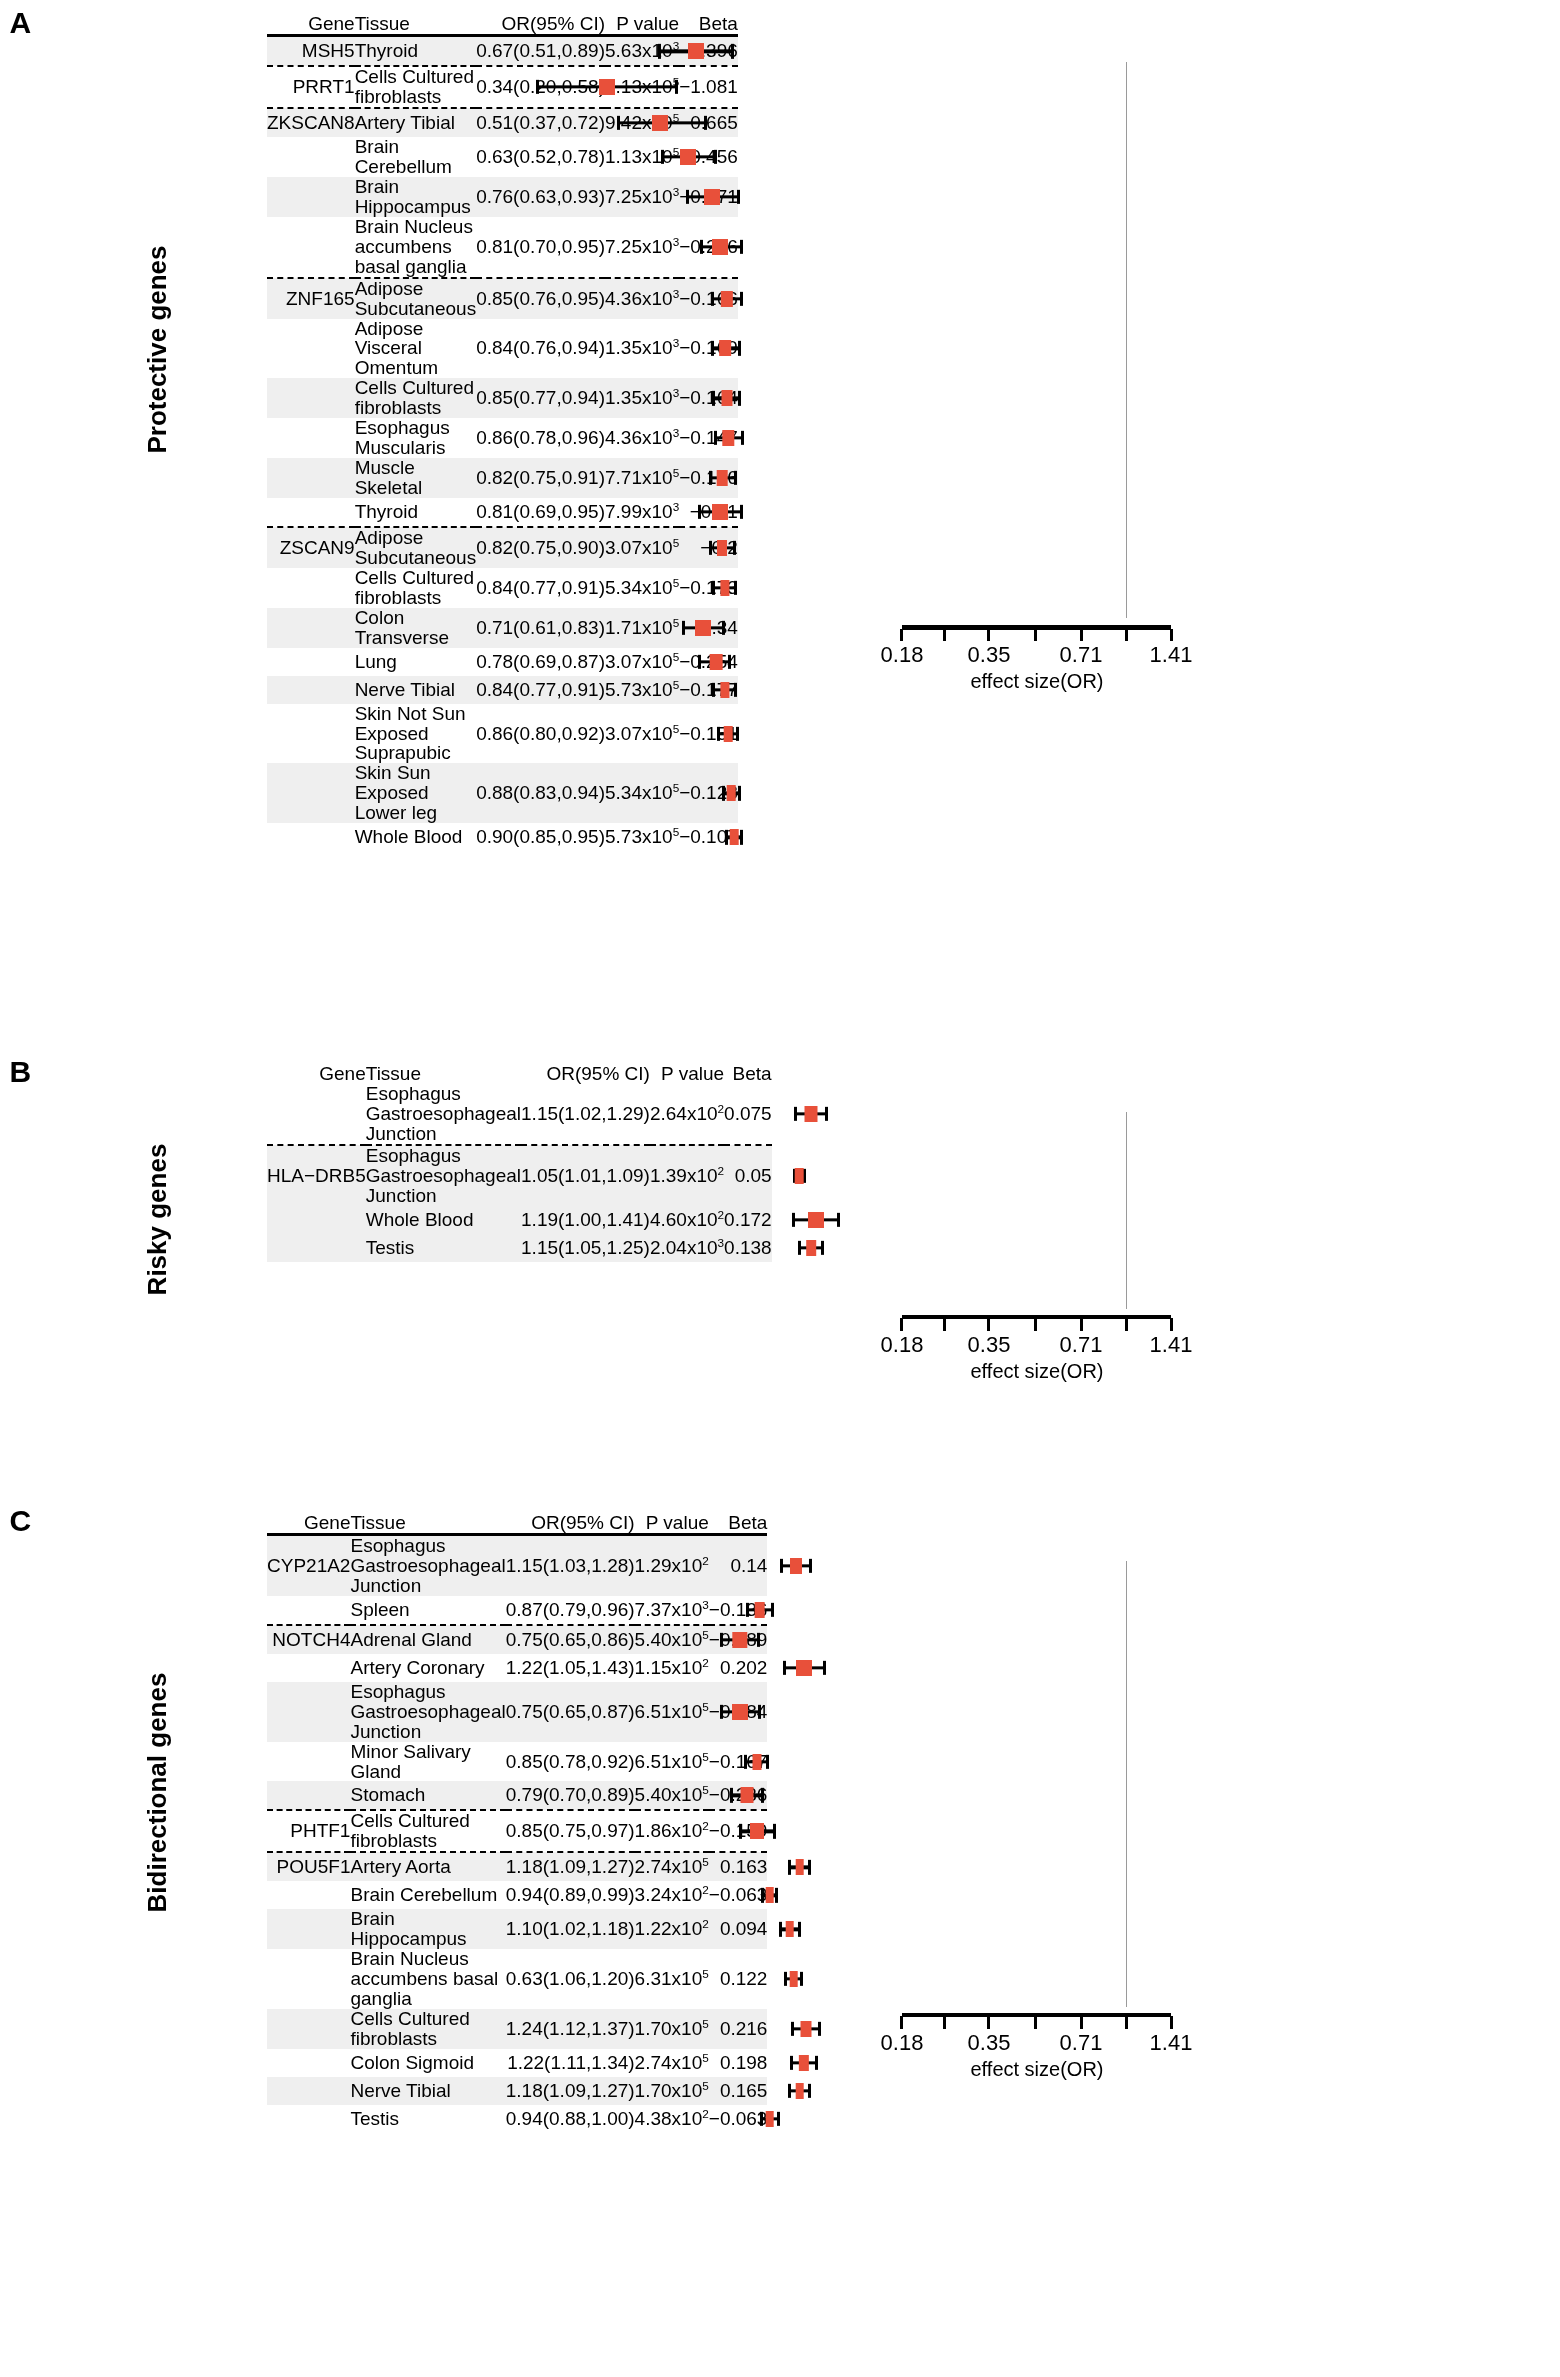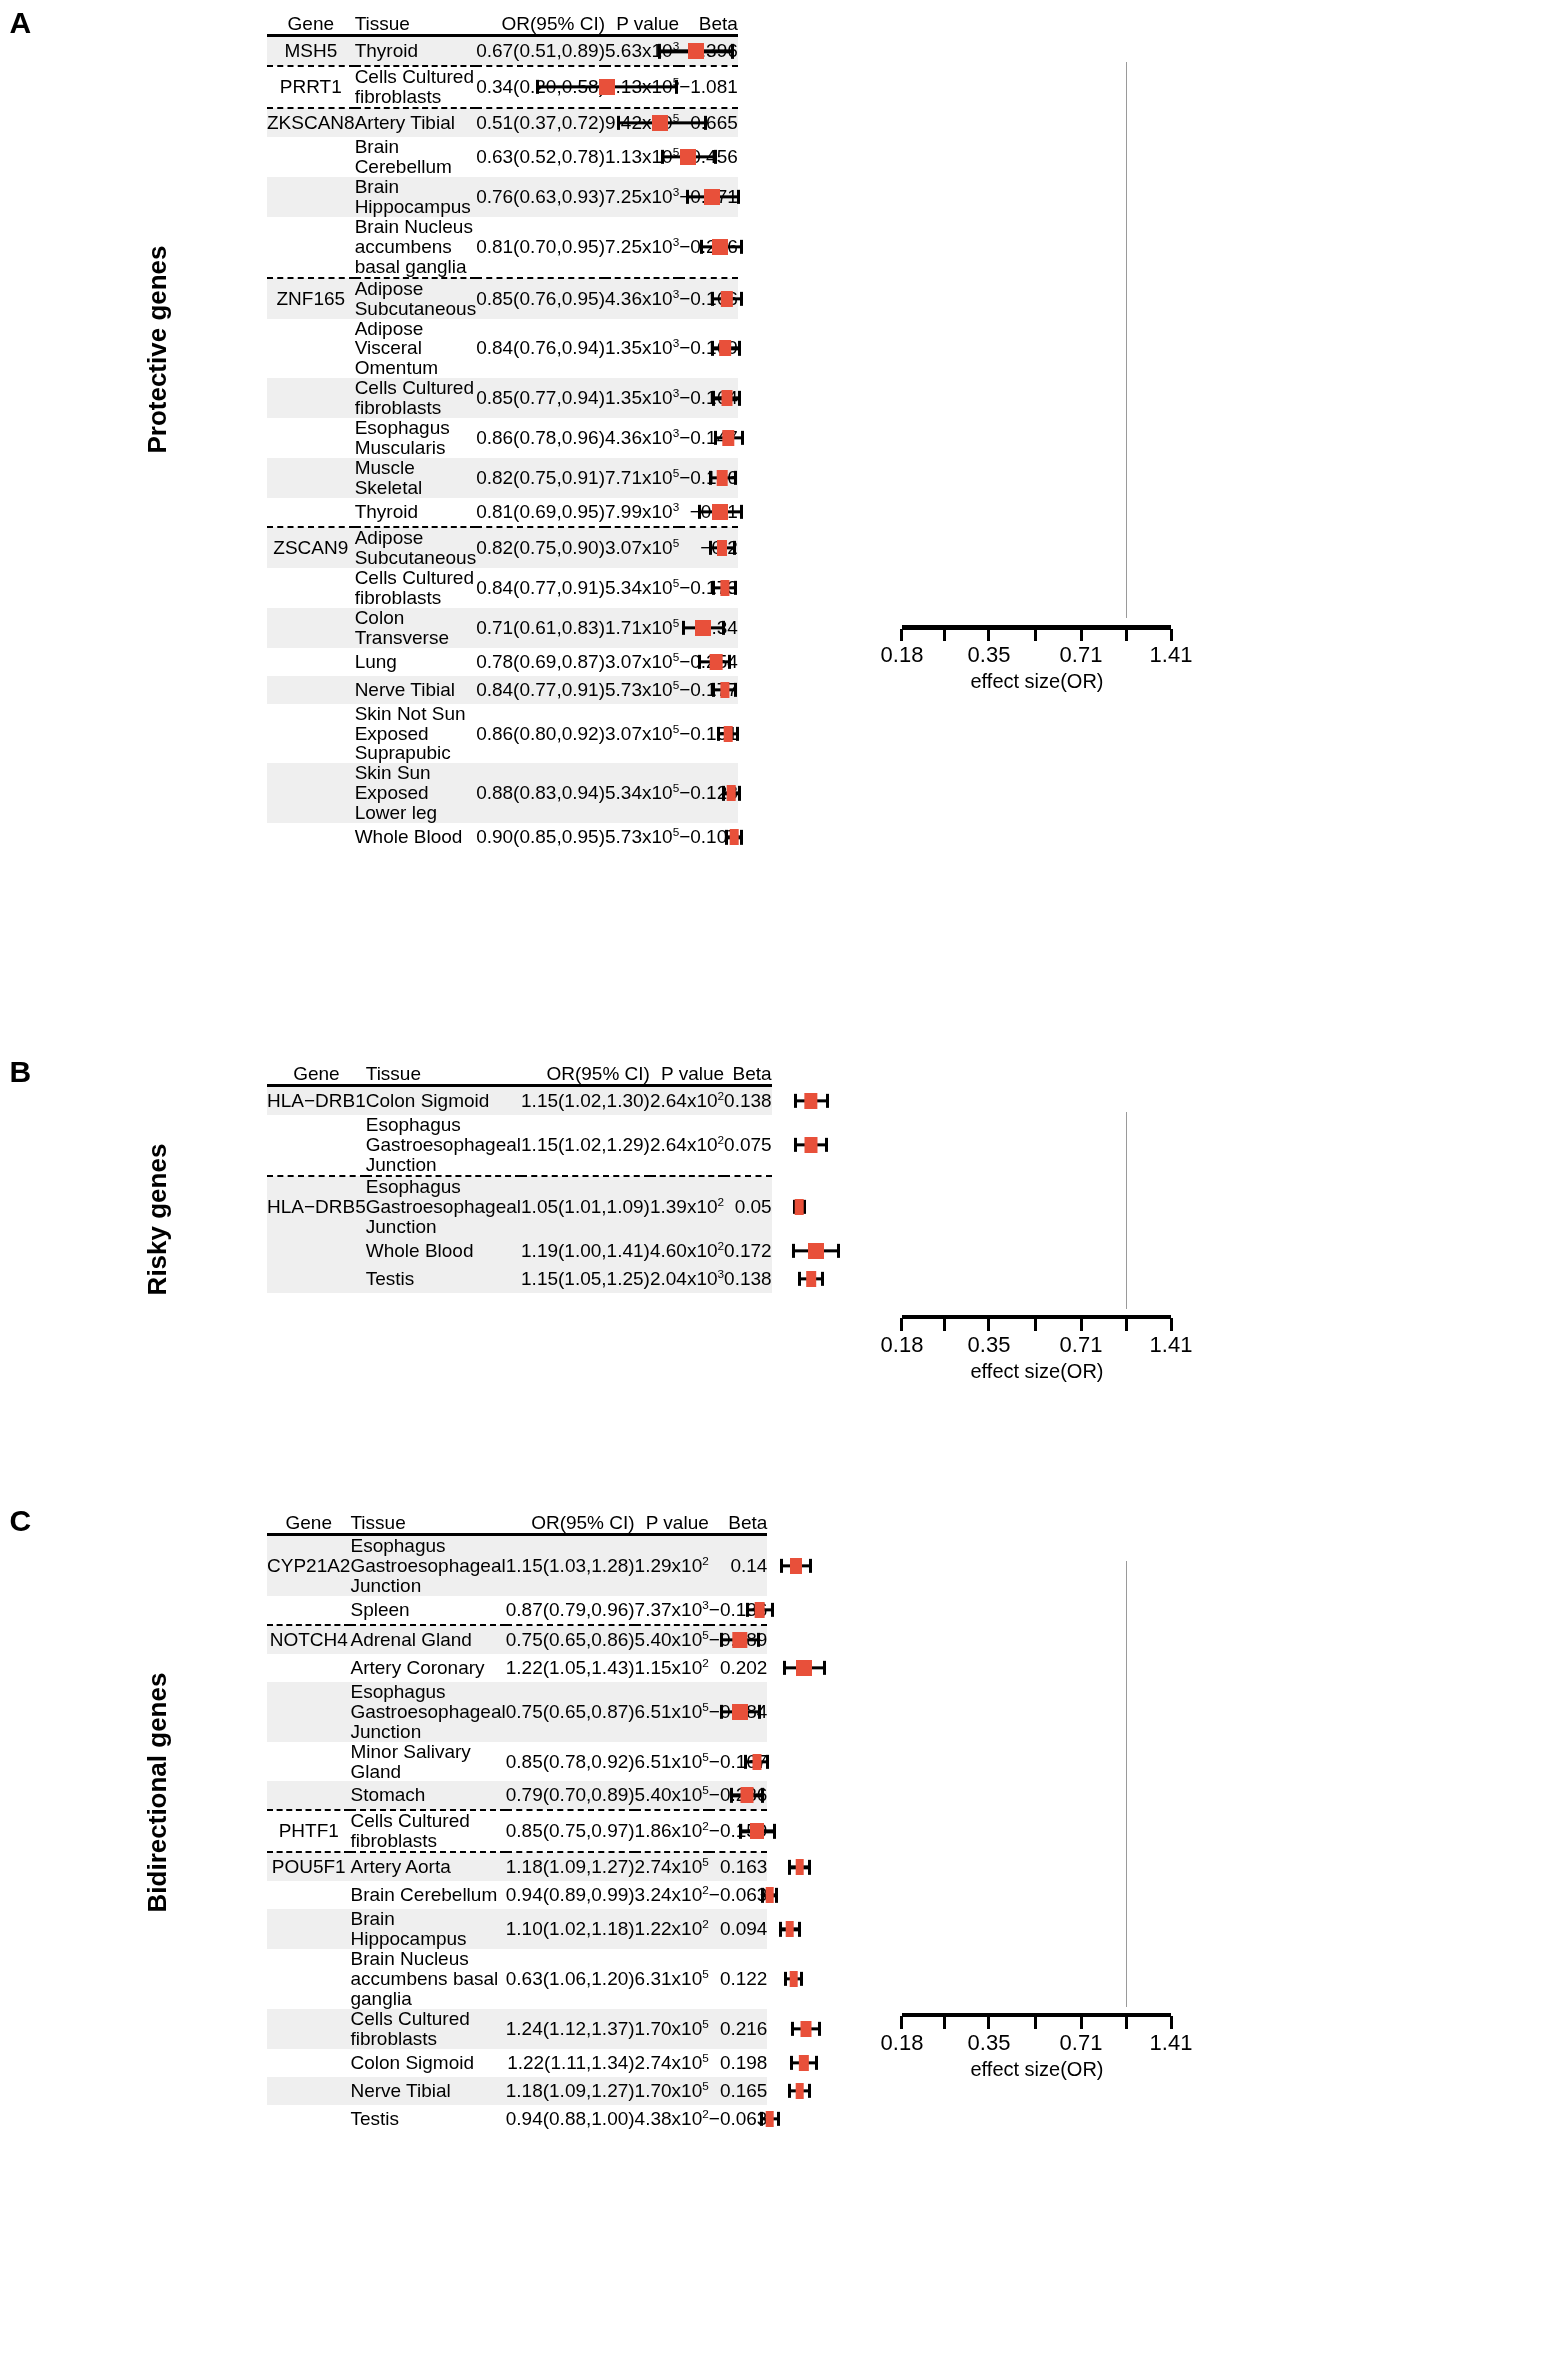--- a/index.html
+++ b/index.html
@@ -28,21 +28,21 @@
   table.forest td, table.forest th{
     padding:0;margin:0;vertical-align:middle;
     font-size:19px;font-weight:normal;
     line-height:1.05;
   }
   th.hdr{
     font-weight:bold;font-size:20px;
     padding-bottom:6.7px;
     white-space:nowrap;
   }
-  .c-gene{width:143px;text-align:center;padding-left:2.9px;}
+  .c-gene{width:143px;text-align:right;padding-left:2.9px;}
   .c-tissue{width:444px;text-align:left;}
   .c-plot{width:363px;position:relative;}
   .c-or{width:205px;text-align:right;white-space:nowrap;padding-right:1.9px;}
   .c-p{width:143px;text-align:right;white-space:nowrap;padding-right:1.9px;}
   .c-beta{width:103px;text-align:right;white-space:nowrap;padding-right:3.8px;}
 
   tr.row td{height:28px;}
   tr.shade td{background:#efefef;}
   tr.sep td{border-top:2.4px dashed #000;}
   tr.toprule td{border-top:3.8px solid #000;}
@@ -437,35 +437,20 @@
         </colgroup>
         <tbody>
           <tr>
       <th class="hdr c-gene">Gene</th>
       <th class="hdr c-tissue">Tissue</th>
       <th class="hdr c-plot"></th>
       <th class="hdr c-or">OR(95% CI)</th>
       <th class="hdr c-p">P value</th>
       <th class="hdr c-beta">Beta</th>
     </tr>
-          <tr class="row shade toprule">
-            <td class="c-gene">HLA−DRB1</td>
-            <td class="c-tissue">Colon Sigmoid</td>
-            <td class="c-plot">
-              <div class="plotcell">
-                <div class="ci-line" style="left:275px;width:32px;"></div>
-                <div class="cap" style="left:273px;"></div>
-                <div class="cap" style="left:305px;"></div>
-                <div class="box" style="left:290px;width:13.3px;"></div>
-              </div>
-            </td>
-            <td class="c-or">1.15(1.02,1.30)</td>
-            <td class="c-p"><span>2.64x10</span><sup>2</sup></td>
-            <td class="c-beta">0.138</td>
-          </tr>
           <tr class="row">
             <td class="c-gene"></td>
             <td class="c-tissue">Esophagus Gastroesophageal Junction</td>
             <td class="c-plot">
               <div class="plotcell">
                 <div class="ci-line" style="left:275px;width:31px;"></div>
                 <div class="cap" style="left:273px;"></div>
                 <div class="cap" style="left:304px;"></div>
                 <div class="box" style="left:290px;width:13px;"></div>
               </div>

